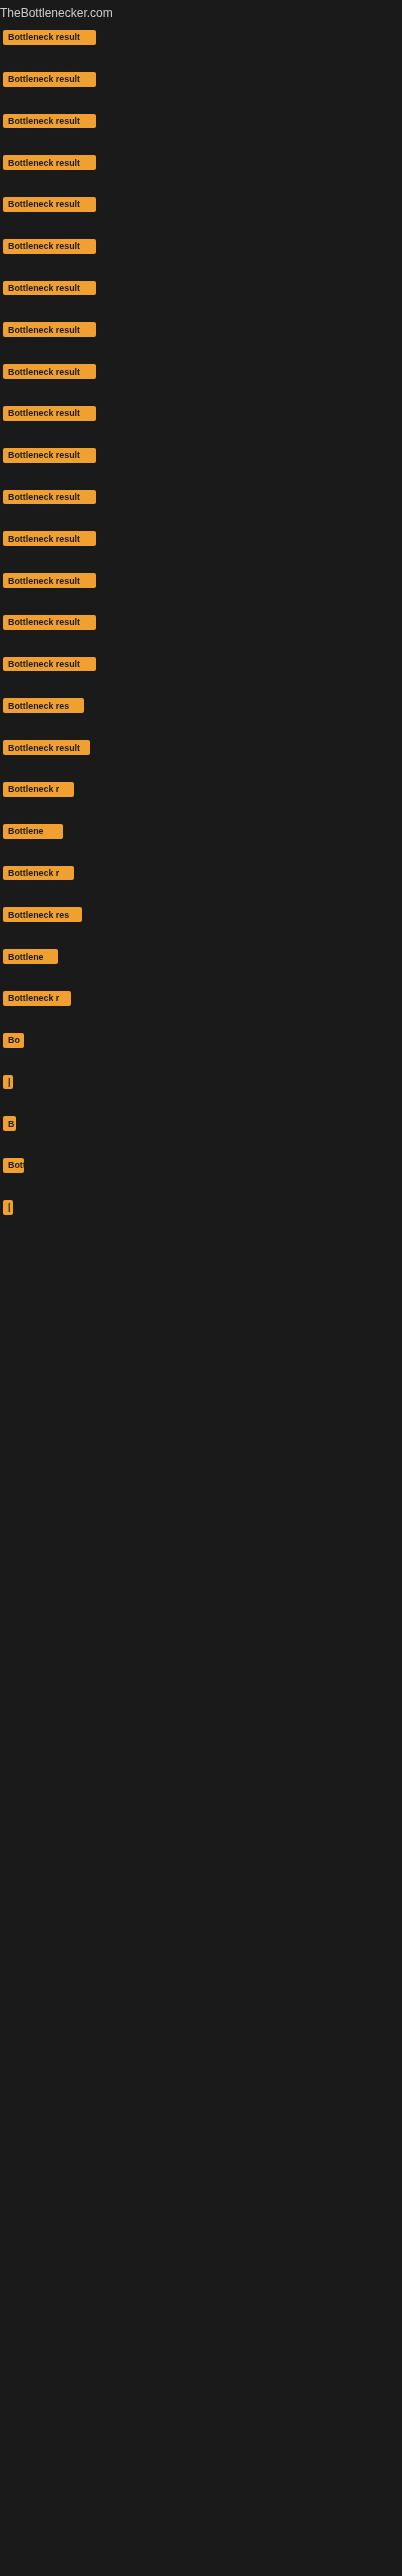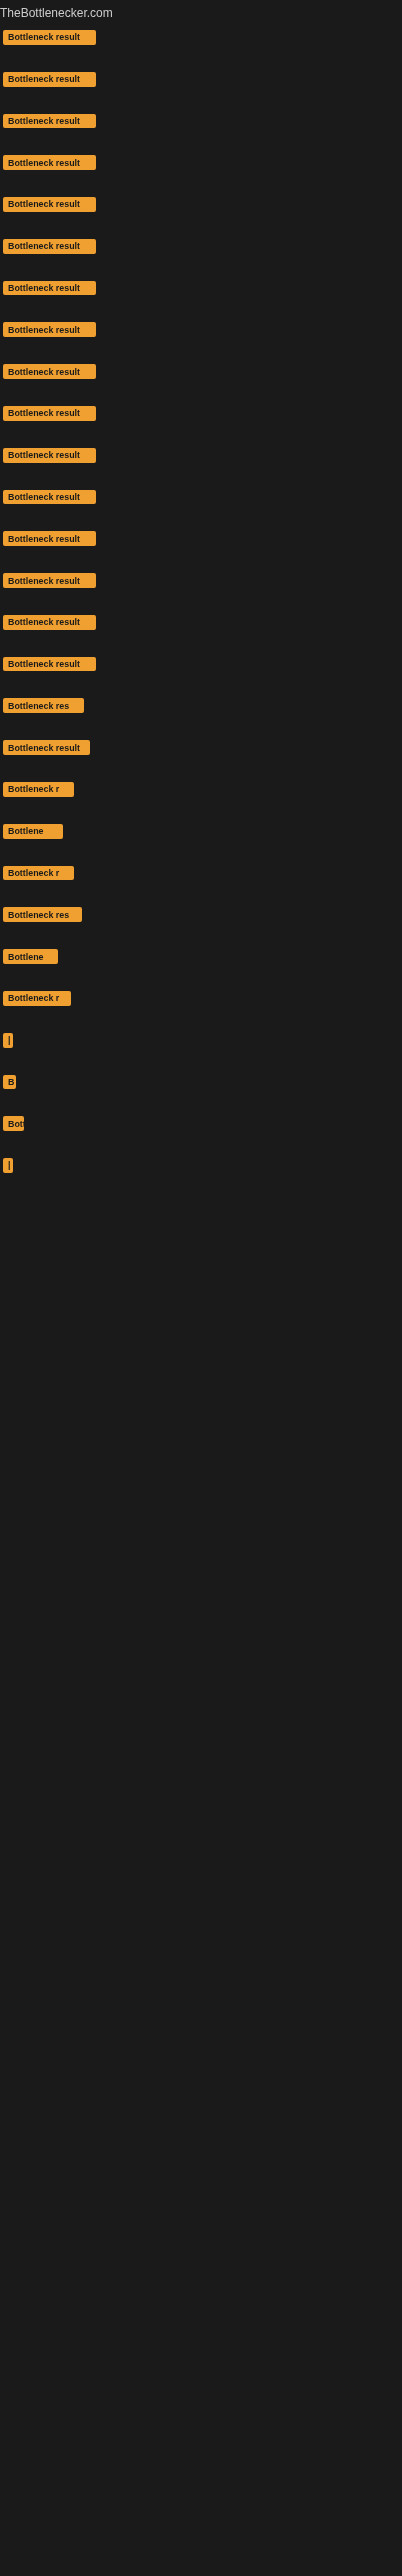--- a/index.html
+++ b/index.html
@@ -64,18 +64,19 @@
     <div class="item-row"><div class="bottleneck-badge" style="max-width: 93px; width: 93px;">Bottleneck result</div></div>
     <div class="item-row"><div class="bottleneck-badge" style="max-width: 93px; width: 93px;">Bottleneck result</div></div>
     <div class="item-row"><div class="bottleneck-badge" style="max-width: 81px; width: 81px;">Bottleneck res</div></div>
     <div class="item-row"><div class="bottleneck-badge" style="max-width: 87px; width: 87px;">Bottleneck result</div></div>
     <div class="item-row"><div class="bottleneck-badge" style="max-width: 71px; width: 71px;">Bottleneck r</div></div>
     <div class="item-row"><div class="bottleneck-badge" style="max-width: 60px; width: 60px;">Bottlene</div></div>
     <div class="item-row"><div class="bottleneck-badge" style="max-width: 71px; width: 71px;">Bottleneck r</div></div>
     <div class="item-row"><div class="bottleneck-badge" style="max-width: 79px; width: 79px;">Bottleneck res</div></div>
     <div class="item-row"><div class="bottleneck-badge" style="max-width: 55px; width: 55px;">Bottlene</div></div>
     <div class="item-row"><div class="bottleneck-badge" style="max-width: 68px; width: 68px;">Bottleneck r</div></div>
+    <div class="item-row"><div class="bottleneck-badge" style="max-width: 21px; width: 21px;">Bo</div></div>
     <div class="item-row"><div class="bottleneck-badge" style="max-width: 6.4px; width: 6.4px;">|</div></div>
     <div class="item-row"><div class="bottleneck-badge" style="max-width: 13px; width: 13px;">B</div></div>
     <div class="item-row"><div class="bottleneck-badge" style="max-width: 39px; width: 21px;">Bottle</div></div>
     <div class="item-row"><div class="bottleneck-badge" style="max-width: 6.4px; width: 6.4px;">|</div></div>
   </div>
 
 
 </body></html>

